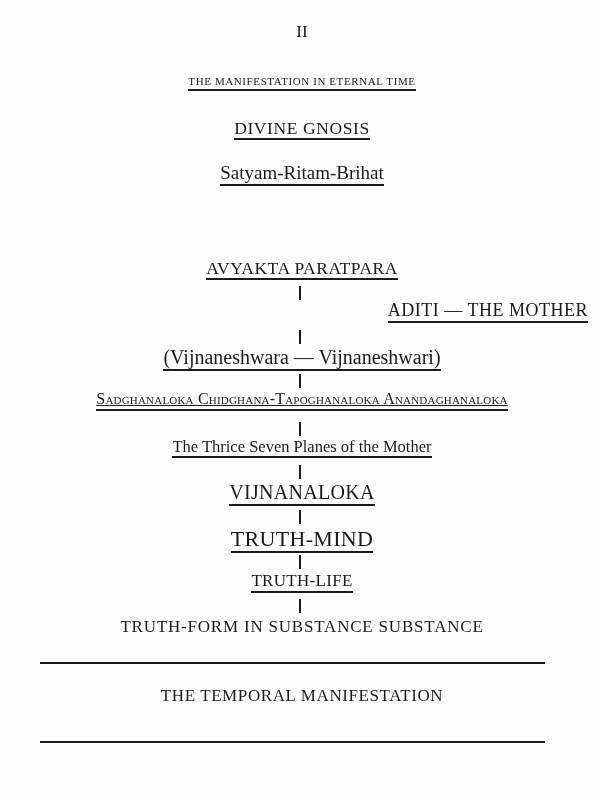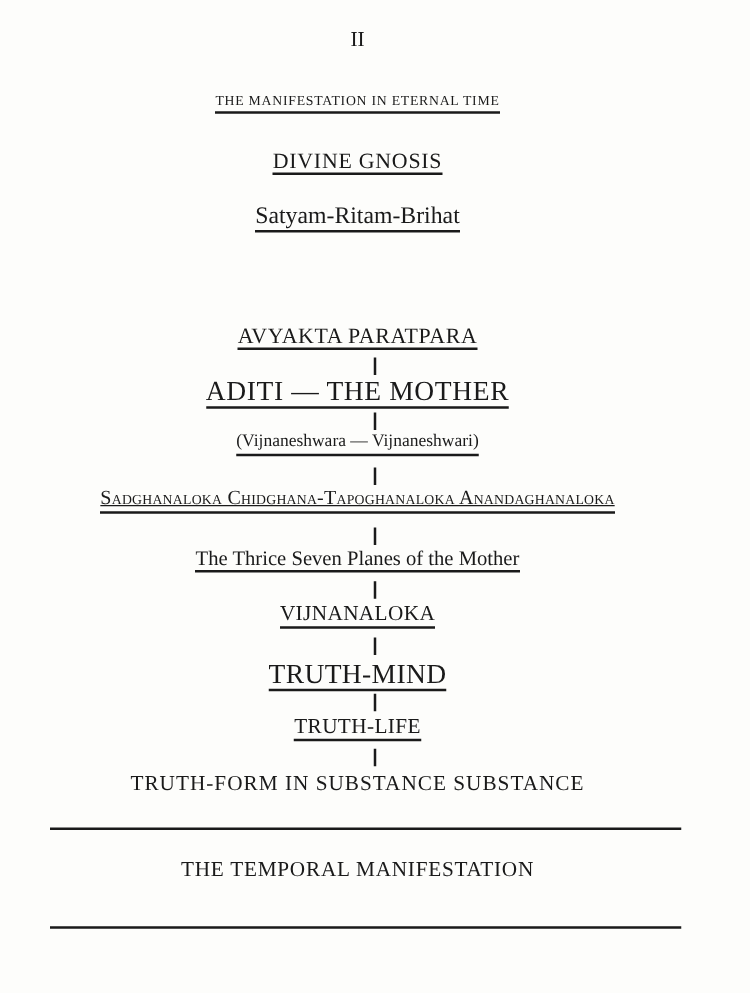--- a/index.html
+++ b/index.html
@@ -1,21 +1,21 @@
 <!DOCTYPE html>
 <html><head>
   <meta charset="utf-8">
   <style>
     html, body { margin: 0; padding: 0; }
     body {
       width: 600px; height: 794px; background: #fdfdfb; color: #1a1a1a;
       font-family: "Liberation Serif", "DejaVu Serif", serif;
       position: relative; overflow: hidden;
     }
-    .c { position: absolute; left: 0; width: 572px; text-align: center; }
+    .c { position: absolute; left: 16px; width: 572px; text-align: center; }
     .t { display: inline-block; border-bottom: 2px solid #1a1a1a; padding-bottom: 1px; line-height: 1.05; }
     .nu { border-bottom: none; }
     .vline { position: absolute; left: 299px; width: 1.5px; background: #1a1a1a; }
     .hr { position: absolute; left: 40px; width: 505px; height: 2px; background: #1a1a1a; }
     .sc { font-variant: small-caps; letter-spacing: 0.2px; text-decoration: underline; }
   </style>
 </head>
 <body>
 
 <div class="c" style="top:22px;font-size:17px;">
@@ -33,41 +33,41 @@
 <div class="c" style="top:162px;font-size:19px;">
   <span class="t">Satyam-Ritam-Brihat</span>
 </div>
 
 <div>
   <div class="c" style="top:258px;font-size:17.5px;letter-spacing:0.5px;">
     <span class="t">AVYAKTA PARATPARA</span>
   </div>
   <div class="vline" style="top:286px;height:14px;"></div>
 
-  <div class="c" style="top:300px;font-size:22px;letter-spacing:0.5px;">
+  <div class="c" style="top:300px;font-size:18px;letter-spacing:0.5px;text-align:right;">
     <span class="t">ADITI — THE MOTHER</span>
   </div>
   <div class="vline" style="top:330px;height:14px;"></div>
 
-  <div class="c" style="top:346px;font-size:14px;">
+  <div class="c" style="top:346px;font-size:20px;">
     <span class="t">(Vijnaneshwara — Vijnaneshwari)</span>
   </div>
   <div class="vline" style="top:374px;height:14px;"></div>
 
   <div class="c" style="top:390px;font-size:16px;">
     <span class="t sc">Sadghanaloka Chidghana-Tapoghanaloka Anandaghanaloka</span>
   </div>
   <div class="vline" style="top:422px;height:14px;"></div>
 
   <div class="c" style="top:437px;font-size:16.5px;">
     <span class="t">The Thrice Seven Planes of the Mother</span>
   </div>
   <div class="vline" style="top:465px;height:14px;"></div>
 
-  <div class="c" style="top:481px;font-size:17px;letter-spacing:0.3px;">
+  <div class="c" style="top:481px;font-size:20px;letter-spacing:0.3px;">
     <span class="t">VIJNANALOKA</span>
   </div>
   <div class="vline" style="top:510px;height:14px;"></div>
 
   <div class="c" style="top:526px;font-size:22px;letter-spacing:0.3px;">
     <span class="t">TRUTH-MIND</span>
   </div>
   <div class="vline" style="top:555px;height:14px;"></div>
 
   <div class="c" style="top:571px;font-size:17px;letter-spacing:0.3px;">

